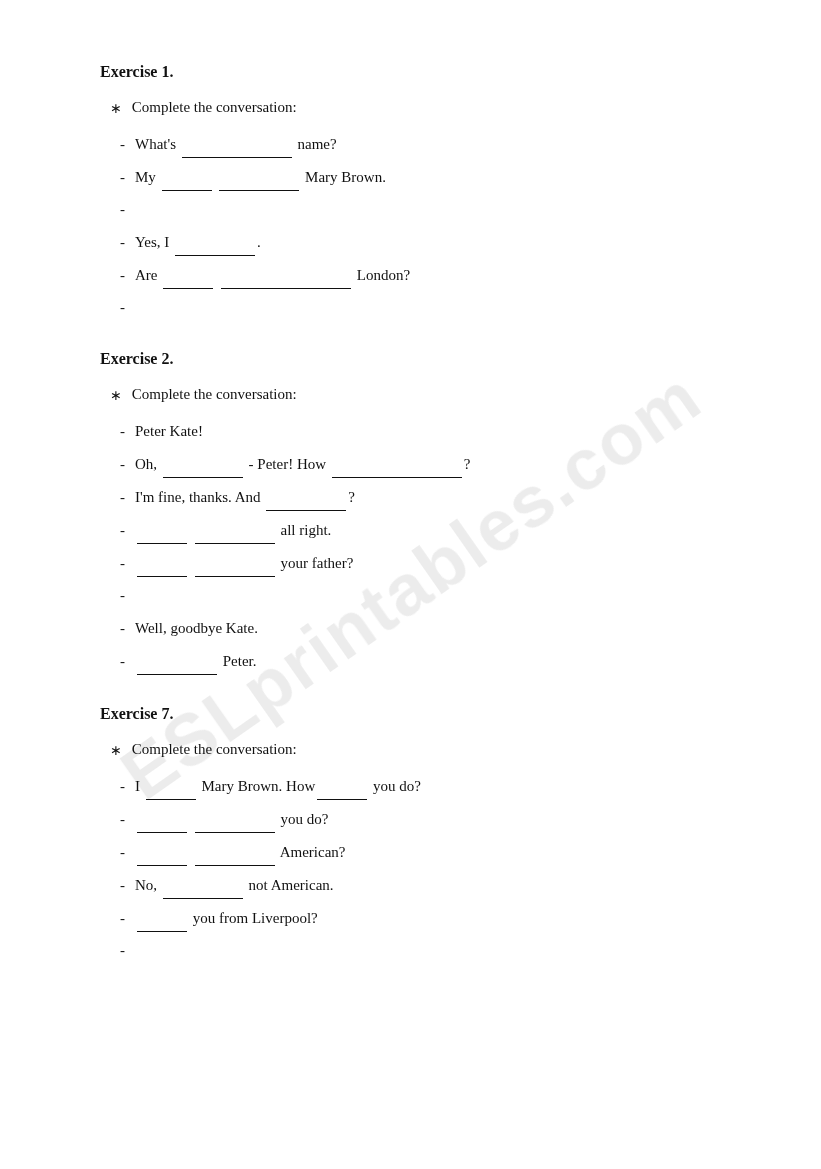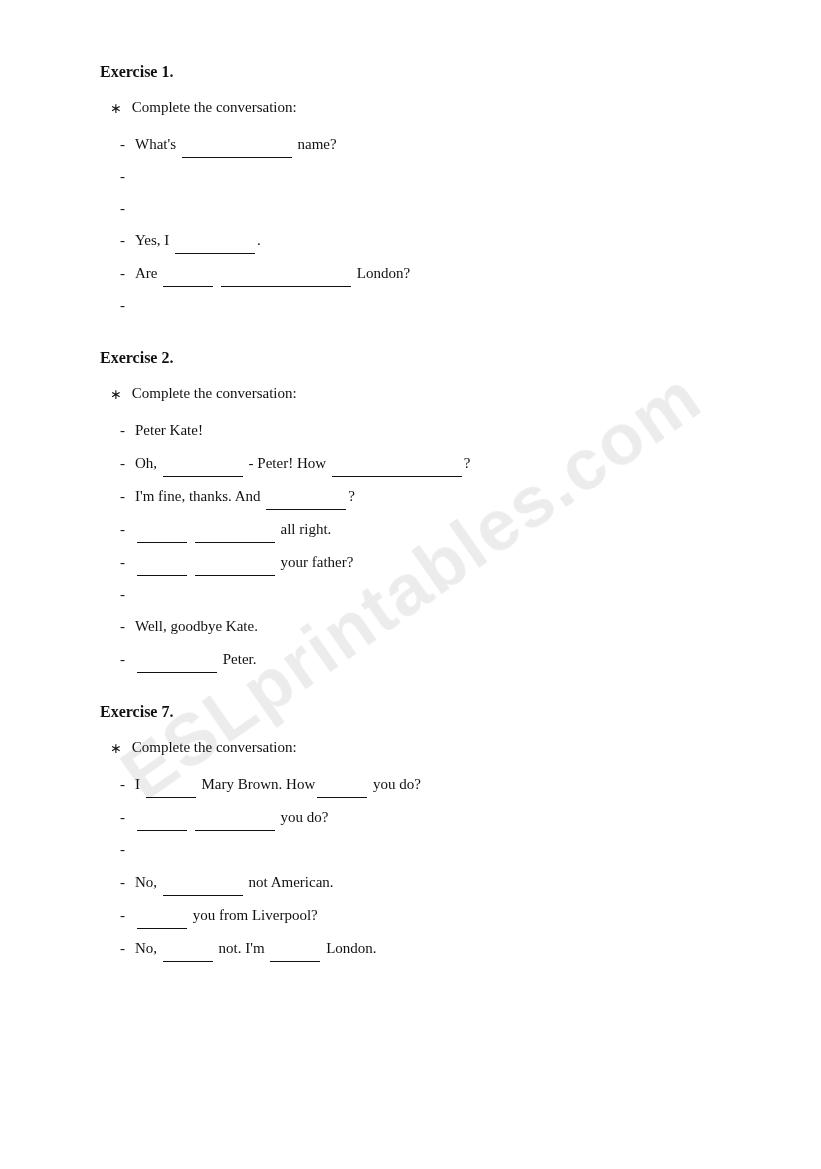--- a/index.html
+++ b/index.html
@@ -131,20 +131,23 @@
 
       <div class="line">
         <span class="dash">-</span>
         <span class="line-content">
           What's <span class="blank blank-lg"></span> name?
         </span>
       </div>
 
       <div class="line">
         <span class="dash">-</span>
+        <span class="line-content">
+          My <span class="blank blank-sm"></span> <span class="blank blank-md"></span> Mary Brown.
+        </span>
       </div>
 
       <div class="line">
         <span class="dash">-</span>
       </div>
 
       <div class="line">
         <span class="dash">-</span>
         <span class="line-content">
           Yes, I <span class="blank blank-md"></span>.
@@ -246,39 +249,39 @@
 
       <div class="line">
         <span class="dash">-</span>
         <span class="line-content">
           <span class="blank blank-sm"></span> <span class="blank blank-md"></span> you do?
         </span>
       </div>
 
       <div class="line">
         <span class="dash">-</span>
+        <span class="line-content">
+          <span class="blank blank-sm"></span> <span class="blank blank-md"></span> American?
+        </span>
       </div>
 
       <div class="line">
         <span class="dash">-</span>
         <span class="line-content">
           No, <span class="blank blank-md"></span> not American.
         </span>
       </div>
 
       <div class="line">
         <span class="dash">-</span>
         <span class="line-content">
           <span class="blank blank-sm"></span> you from Liverpool?
         </span>
       </div>
 
       <div class="line">
         <span class="dash">-</span>
-        <span class="line-content">
-          No, <span class="blank blank-sm"></span> not. I'm <span class="blank blank-sm"></span> London.
-        </span>
       </div>
 
     </div>
   </div>
 
 </div>
 
 </body></html>

